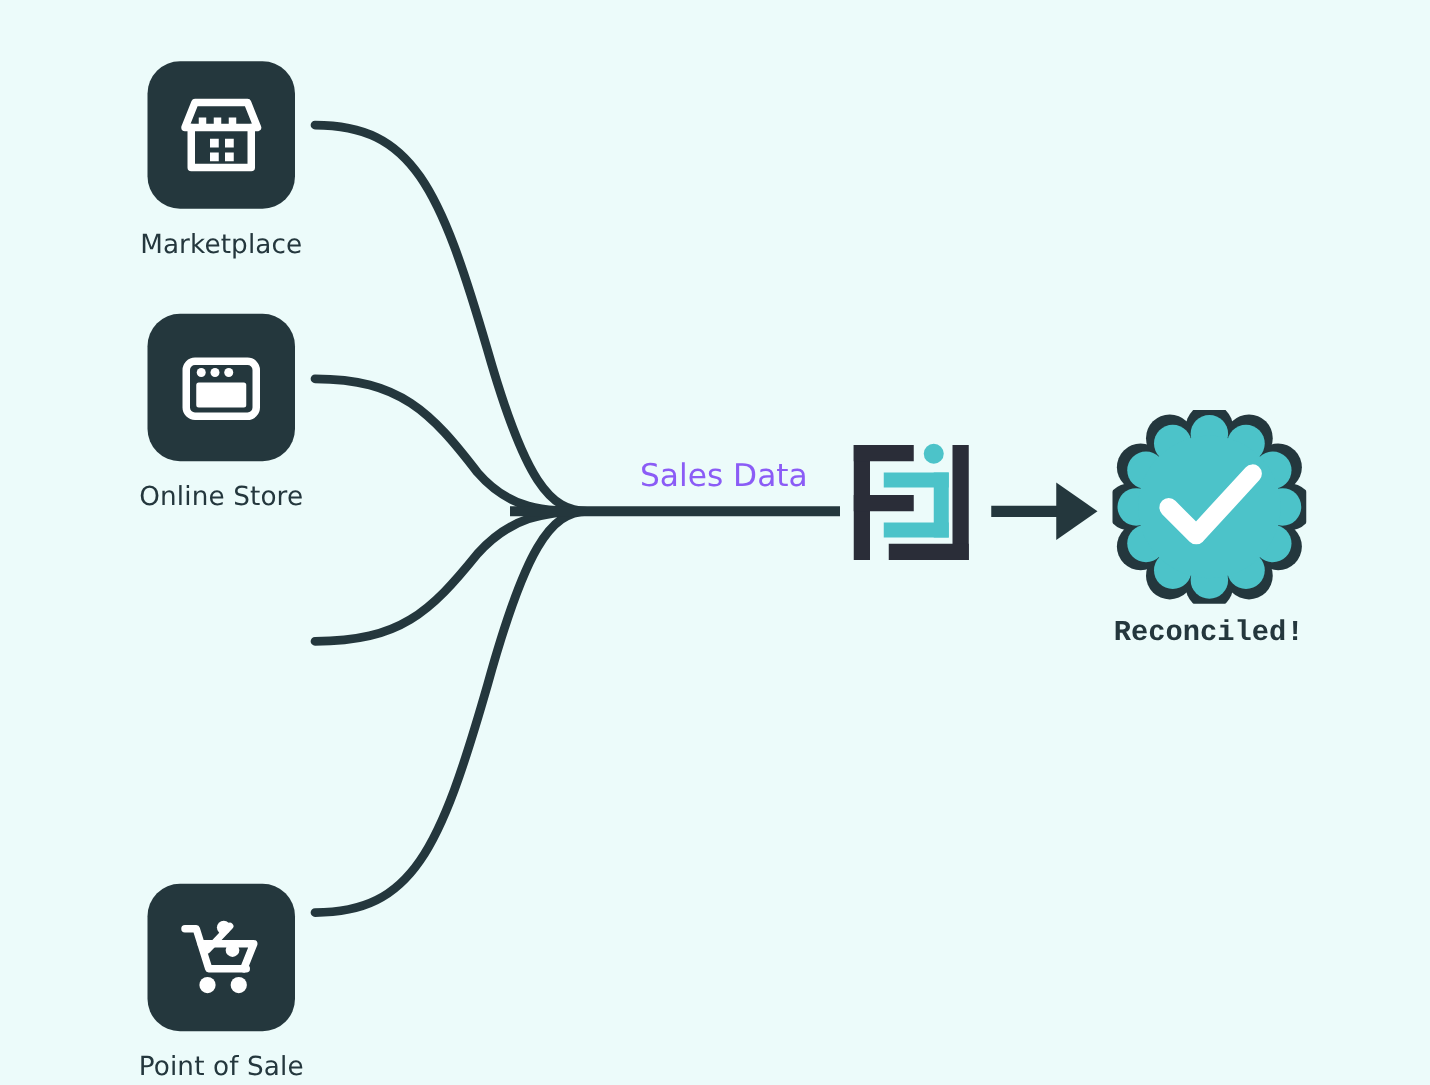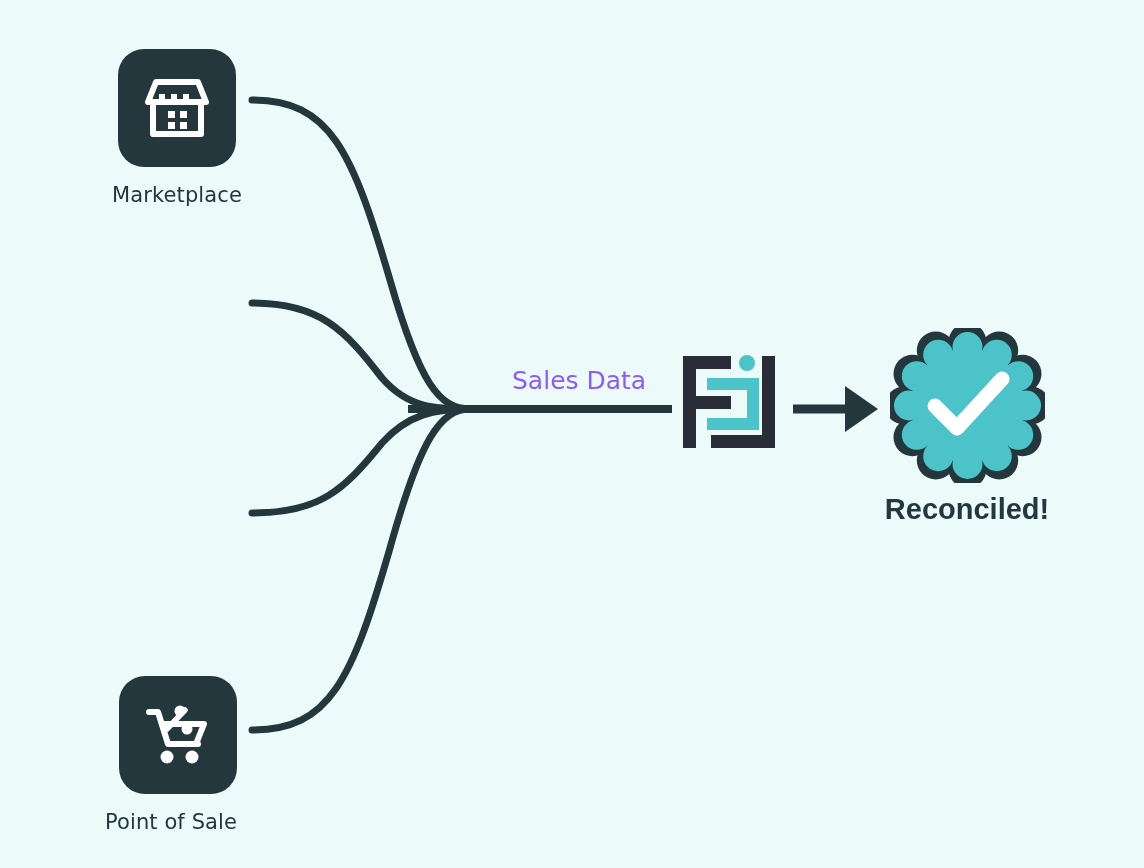--- a/index.html
+++ b/index.html
@@ -73,24 +73,24 @@
     position: absolute;
     left: 877px;
     top: 328px;
     width: 180px;
     display: flex;
     flex-direction: column;
     align-items: center;
   }
   #result-label {
     margin-top: 10px;
-    font-size: 29px;
+    font-size: 23px;
     font-weight: bold;
     color: #24373d;
-    font-family: Liberation Sans, sans-serif;
+    font-family: Liberation Mono, monospace;
     white-space: nowrap;
   }
 </style>
 </head>
 <body>
 
 <div id="stage">
 
   <svg id="flow-svg" viewBox="0 0 1144 868">
     <g fill="none" stroke="#24373d" stroke-width="7" stroke-linecap="round">
@@ -126,23 +126,37 @@
           <rect x="28" y="40" width="7" height="7"></rect>
           <rect x="40" y="40" width="7" height="7"></rect>
           <rect x="28" y="51" width="7" height="7"></rect>
           <rect x="40" y="51" width="7" height="7"></rect>
         </g>
       </svg>
     </div>
     <div class="node-label">Marketplace</div>
   </div>
 
-
-
-  <div class="src-node" style="left:117px; top:676px;align-items:flex-end;">
+  <div class="src-node" style="left:117px; top:251px;">
+    <div class="tile">
+      <svg width="74" height="74" viewBox="0 0 74 74">
+        <rect x="9" y="16" width="56" height="44" rx="7" ry="7" fill="none" stroke="#ffffff" stroke-width="6"></rect>
+        <g fill="#ffffff">
+          <circle cx="21" cy="25" r="3.6"></circle>
+          <circle cx="32" cy="25" r="3.6"></circle>
+          <circle cx="43" cy="25" r="3.6"></circle>
+          <rect x="17" y="33" width="40" height="20" rx="2" ry="2"></rect>
+        </g>
+      </svg>
+    </div>
+    <div class="node-label">Online Store</div>
+  </div>
+
+
+  <div class="src-node" style="left:117px; top:707px;">
     <div class="tile">
       <svg width="76" height="76" viewBox="0 0 76 76">
         <g fill="none" stroke="#ffffff" stroke-width="6" stroke-linecap="round" stroke-linejoin="round">
           <path d="M9,15 L18,15 L28,47 L58,47"></path>
           <path d="M22,27 L64,27 L56,47"></path>
         </g>
         <g fill="#ffffff">
           <circle cx="27" cy="60" r="6.5"></circle>
           <circle cx="52" cy="60" r="6.5"></circle>
         </g>

